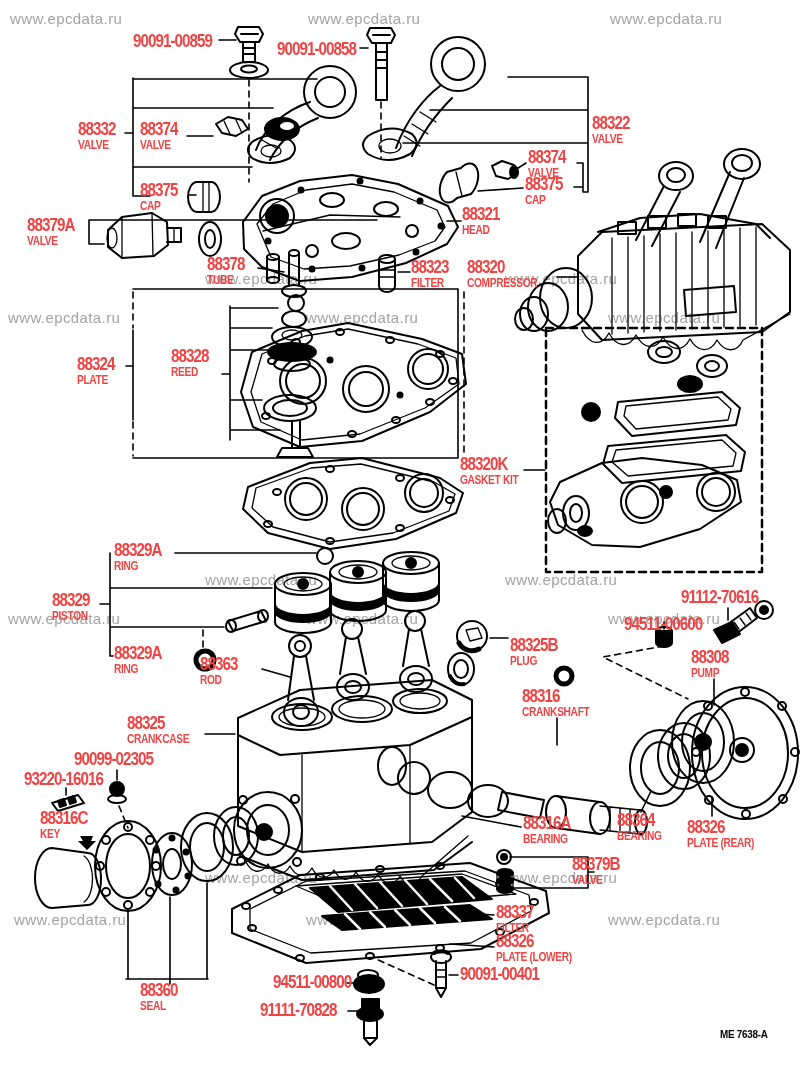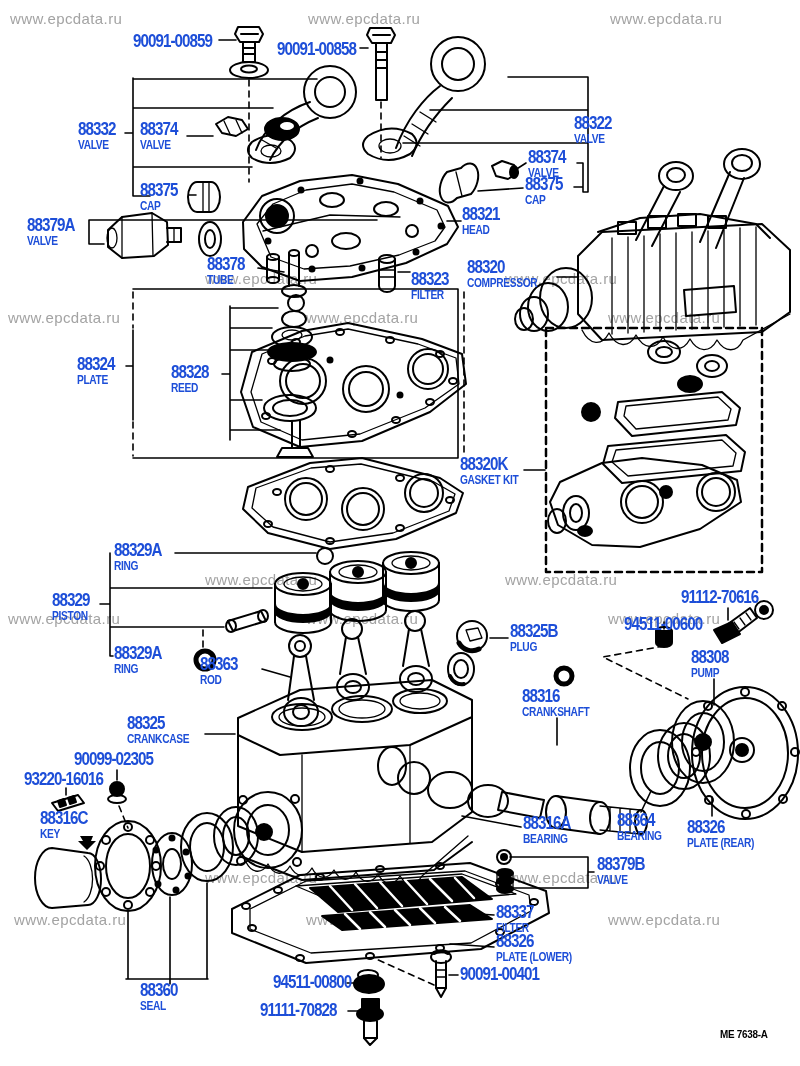--- a/index.html
+++ b/index.html
@@ -6,21 +6,21 @@
   #stage{position:relative;width:800px;height:1066px;background:#fff;overflow:hidden;
          font-family:"Liberation Sans",sans-serif;}
   .wm{position:absolute;z-index:1;color:#a3a3a3;font:400 15px "Liberation Sans",sans-serif;
       letter-spacing:.4px;white-space:nowrap;}
   #art{position:absolute;left:0;top:0;z-index:2;}
   #art g{fill:none;stroke:#000;stroke-width:2;stroke-linejoin:round;stroke-linecap:round;}
   #art .thin{stroke-width:1.3;}
   #art .ldg{stroke-width:1.6;}
   #art .dash{stroke-dasharray:6 5;}
   #art .dashbox{stroke-dasharray:7 5;stroke-width:2.5;}
-  .pl{position:absolute;z-index:3;color:#1d4ed8;}
+  .pl{position:absolute;z-index:3;color:#ef4444;}
   .num{display:block;font:bold 19px "Liberation Sans",sans-serif;letter-spacing:-1.2px;
        transform:scaleX(.8);transform-origin:0 0;white-space:nowrap;line-height:.85;}
   .desc{display:block;font:bold 12px "Liberation Sans",sans-serif;letter-spacing:-.4px;
        transform:scaleX(.85);transform-origin:0 0;white-space:nowrap;line-height:1;margin-top:2px;}
   .code{position:absolute;z-index:3;font:bold 11px "Liberation Sans",sans-serif;
        letter-spacing:-.3px;transform:scaleX(.9);transform-origin:0 0;}
 </style>
 </head>
 <body>
 
@@ -517,21 +517,21 @@
       <span class="desc">VALVE</span>
     </div>
   <div class="pl" style="left:140px;top:121px">
       <span class="num">88374</span>
       <span class="desc">VALVE</span>
     </div>
   <div class="pl" style="left:140px;top:182px">
       <span class="num">88375</span>
       <span class="desc">CAP</span>
     </div>
-  <div class="pl" style="left:574px;top:115px">
+  <div class="pl" style="left:592px;top:115px">
       <span class="num">88322</span>
       <span class="desc">VALVE</span>
     </div>
   <div class="pl" style="left:528px;top:149px">
       <span class="num">88374</span>
       <span class="desc">VALVE</span>
     </div>
   <div class="pl" style="left:525px;top:176px">
       <span class="num">88375</span>
       <span class="desc">CAP</span>
@@ -541,33 +541,33 @@
       <span class="desc">VALVE</span>
     </div>
   <div class="pl" style="left:462px;top:206px">
       <span class="num">88321</span>
       <span class="desc">HEAD</span>
     </div>
   <div class="pl" style="left:207px;top:256px">
       <span class="num">88378</span>
       <span class="desc">TUBE</span>
     </div>
-  <div class="pl" style="left:411px;top:271px">
+  <div class="pl" style="left:411px;top:259px">
       <span class="num">88323</span>
       <span class="desc">FILTER</span>
     </div>
   <div class="pl" style="left:467px;top:259px">
       <span class="num">88320</span>
       <span class="desc">COMPRESSOR</span>
     </div>
   <div class="pl" style="left:77px;top:356px">
       <span class="num">88324</span>
       <span class="desc">PLATE</span>
     </div>
-  <div class="pl" style="left:171px;top:364px">
+  <div class="pl" style="left:171px;top:348px">
       <span class="num">88328</span>
       <span class="desc">REED</span>
     </div>
   <div class="pl" style="left:460px;top:456px">
       <span class="num">88320K</span>
       <span class="desc">GASKET KIT</span>
     </div>
   <div class="pl" style="left:114px;top:542px">
       <span class="num">88329A</span>
       <span class="desc">RING</span>
@@ -583,21 +583,21 @@
   <div class="pl" style="left:200px;top:656px">
       <span class="num">88363</span>
       <span class="desc">ROD</span>
     </div>
   <div class="pl" style="left:681px;top:589px">
       <span class="num">91112-70616</span>
     </div>
   <div class="pl" style="left:624px;top:616px">
       <span class="num">94511-00600</span>
     </div>
-  <div class="pl" style="left:510px;top:623px">
+  <div class="pl" style="left:510px;top:637px">
       <span class="num">88325B</span>
       <span class="desc">PLUG</span>
     </div>
   <div class="pl" style="left:691px;top:649px">
       <span class="num">88308</span>
       <span class="desc">PUMP</span>
     </div>
   <div class="pl" style="left:522px;top:688px">
       <span class="num">88316</span>
       <span class="desc">CRANKSHAFT</span>
@@ -621,21 +621,21 @@
       <span class="desc">BEARING</span>
     </div>
   <div class="pl" style="left:617px;top:812px">
       <span class="num">88364</span>
       <span class="desc">BEARING</span>
     </div>
   <div class="pl" style="left:687px;top:819px">
       <span class="num">88326</span>
       <span class="desc">PLATE (REAR)</span>
     </div>
-  <div class="pl" style="left:597px;top:856px">
+  <div class="pl" style="left:572px;top:856px">
       <span class="num">88379B</span>
       <span class="desc">VALVE</span>
     </div>
   <div class="pl" style="left:496px;top:904px">
       <span class="num">88337</span>
       <span class="desc">FILTER</span>
     </div>
   <div class="pl" style="left:496px;top:933px">
       <span class="num">88326</span>
       <span class="desc">PLATE (LOWER)</span>

